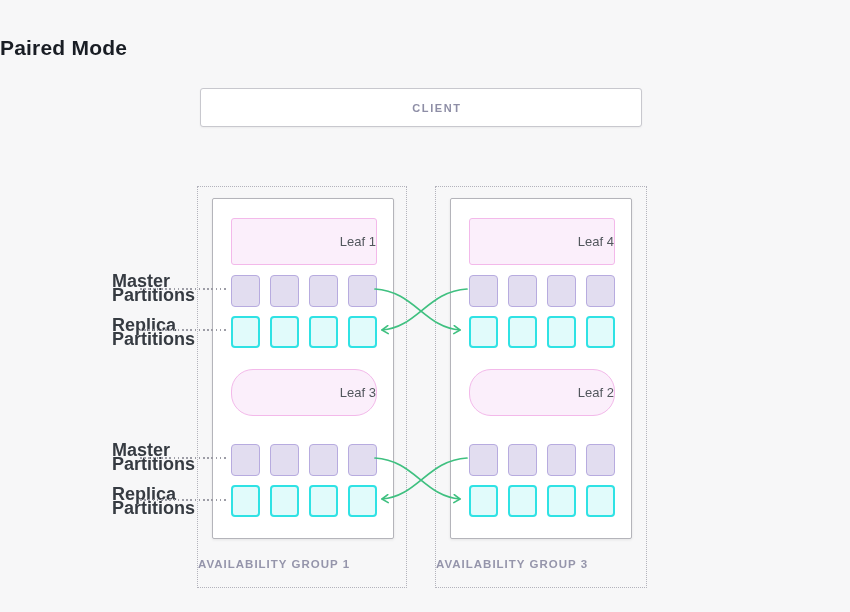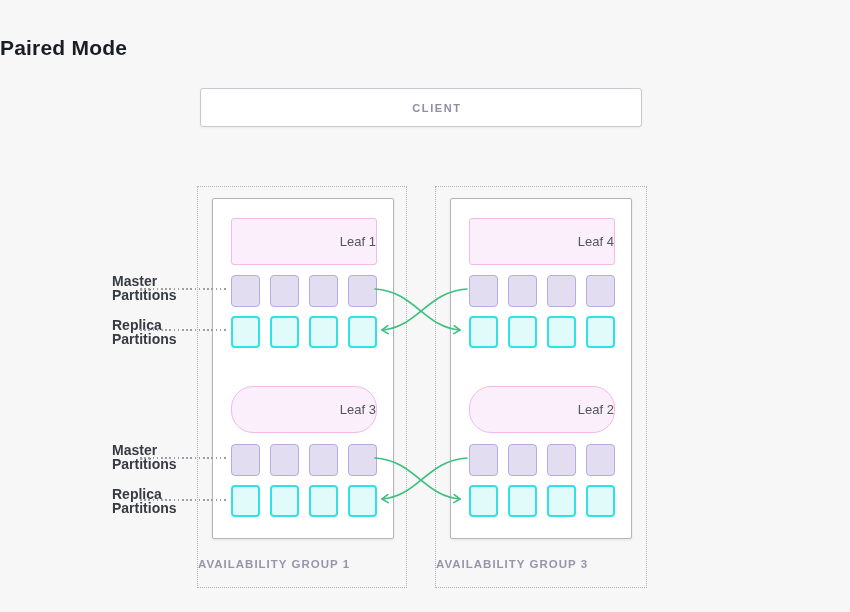--- a/index.html
+++ b/index.html
@@ -83,21 +83,21 @@
     background: #fbeffb;
     border: 1px solid #f3b9ea;
     border-radius: 3px;
     display: flex;
     align-items: center;
     justify-content: flex-end;
     font-size: 13px;
     color: #51565c;
   }
   .leaf-top { top: 19px; }
-  .leaf-bottom { top: 187px; border-radius: 22px; }
+  .leaf-bottom { top: 170px; border-radius: 22px; }
 
   .part-row {
     position: absolute;
     left: 18px;
     width: 146px;
     display: flex;
     justify-content: space-between;
   }
   .row-master-top { top: 76px; }
   .row-replica-top { top: 117px; }
@@ -114,21 +114,21 @@
   }
   .sq-replica {
     background: #e1fbfb;
     border: 2px solid #2fe2e4;
   }
 
   .side-label {
     position: absolute;
     left: 112px;
     width: 78px;
-    font-size: 14px;
+    font-size: 18px;
     font-weight: 700;
     line-height: 14px;
     color: #363b42;
   }
   .sl-master-top { top: 274px; }
   .sl-replica-top { top: 318px; }
   .sl-master-bottom { top: 443px; }
   .sl-replica-bottom { top: 487px; }
 
   .leader {

